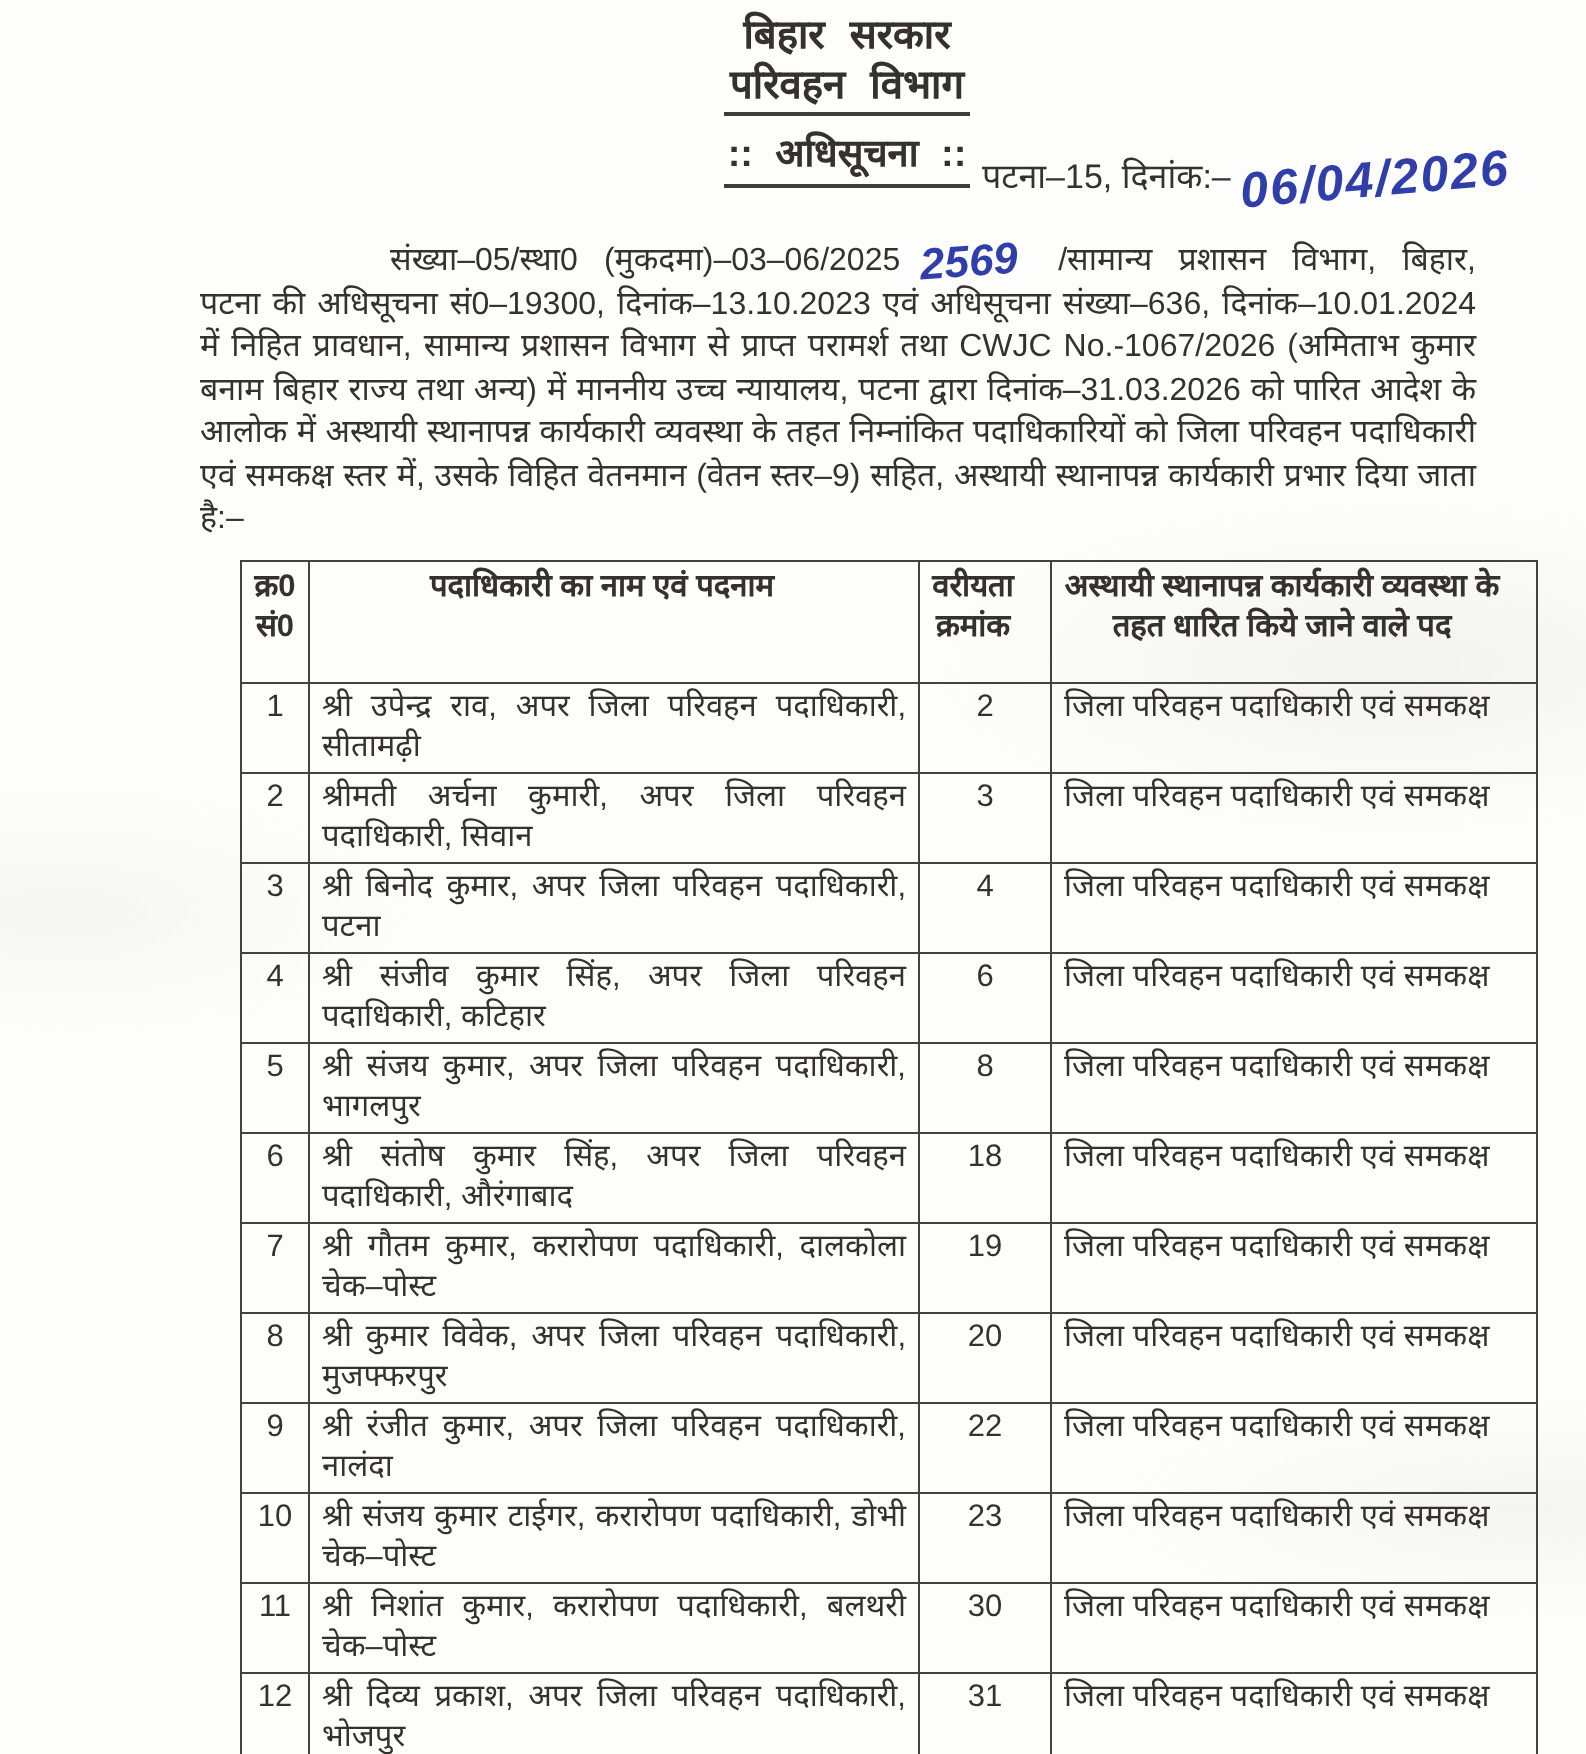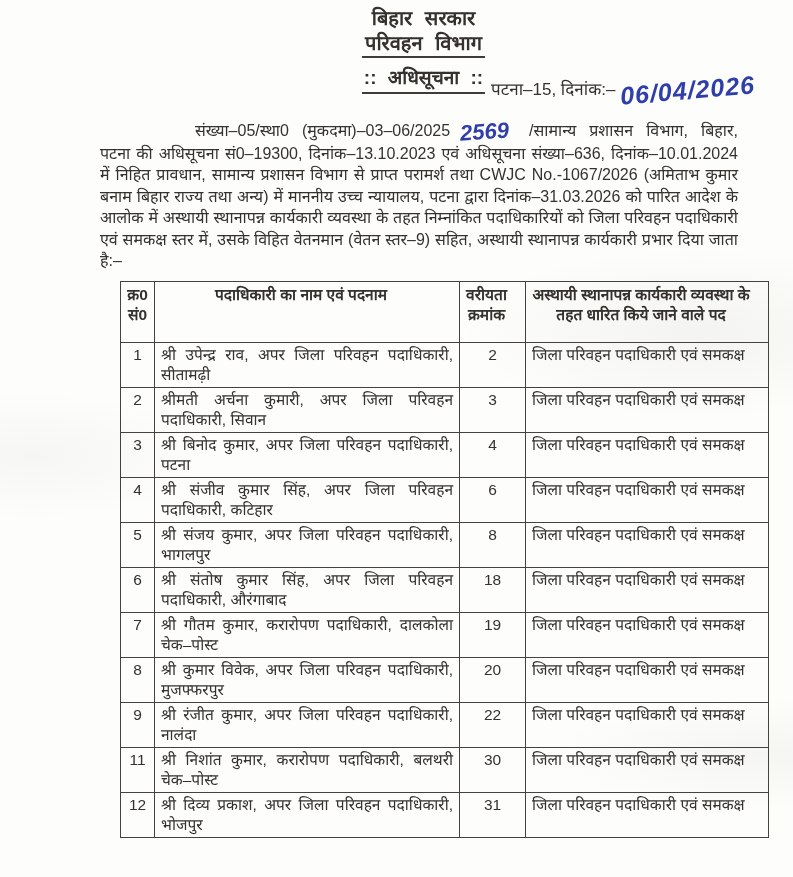--- a/index.html
+++ b/index.html
@@ -206,20 +206,26 @@
           <td class="seniority-cell">20</td>
           <td class="post-cell">जिला परिवहन पदाधिकारी एवं समकक्ष</td>
         </tr>
         <tr>
           <td class="serial-cell">9</td>
           <td class="name-cell">श्री रंजीत कुमार, अपर जिला परिवहन पदाधिकारी, नालंदा</td>
           <td class="seniority-cell">22</td>
           <td class="post-cell">जिला परिवहन पदाधिकारी एवं समकक्ष</td>
         </tr>
         <tr>
+          <td class="serial-cell">10</td>
+          <td class="name-cell">श्री संजय कुमार टाईगर, करारोपण पदाधिकारी, डोभी चेक–पोस्ट</td>
+          <td class="seniority-cell">23</td>
+          <td class="post-cell">जिला परिवहन पदाधिकारी एवं समकक्ष</td>
+        </tr>
+        <tr>
           <td class="serial-cell">11</td>
           <td class="name-cell">श्री निशांत कुमार, करारोपण पदाधिकारी, बलथरी चेक–पोस्ट</td>
           <td class="seniority-cell">30</td>
           <td class="post-cell">जिला परिवहन पदाधिकारी एवं समकक्ष</td>
         </tr>
         <tr>
           <td class="serial-cell">12</td>
           <td class="name-cell">श्री दिव्य प्रकाश, अपर जिला परिवहन पदाधिकारी, भोजपुर</td>
           <td class="seniority-cell">31</td>
           <td class="post-cell">जिला परिवहन पदाधिकारी एवं समकक्ष</td>

